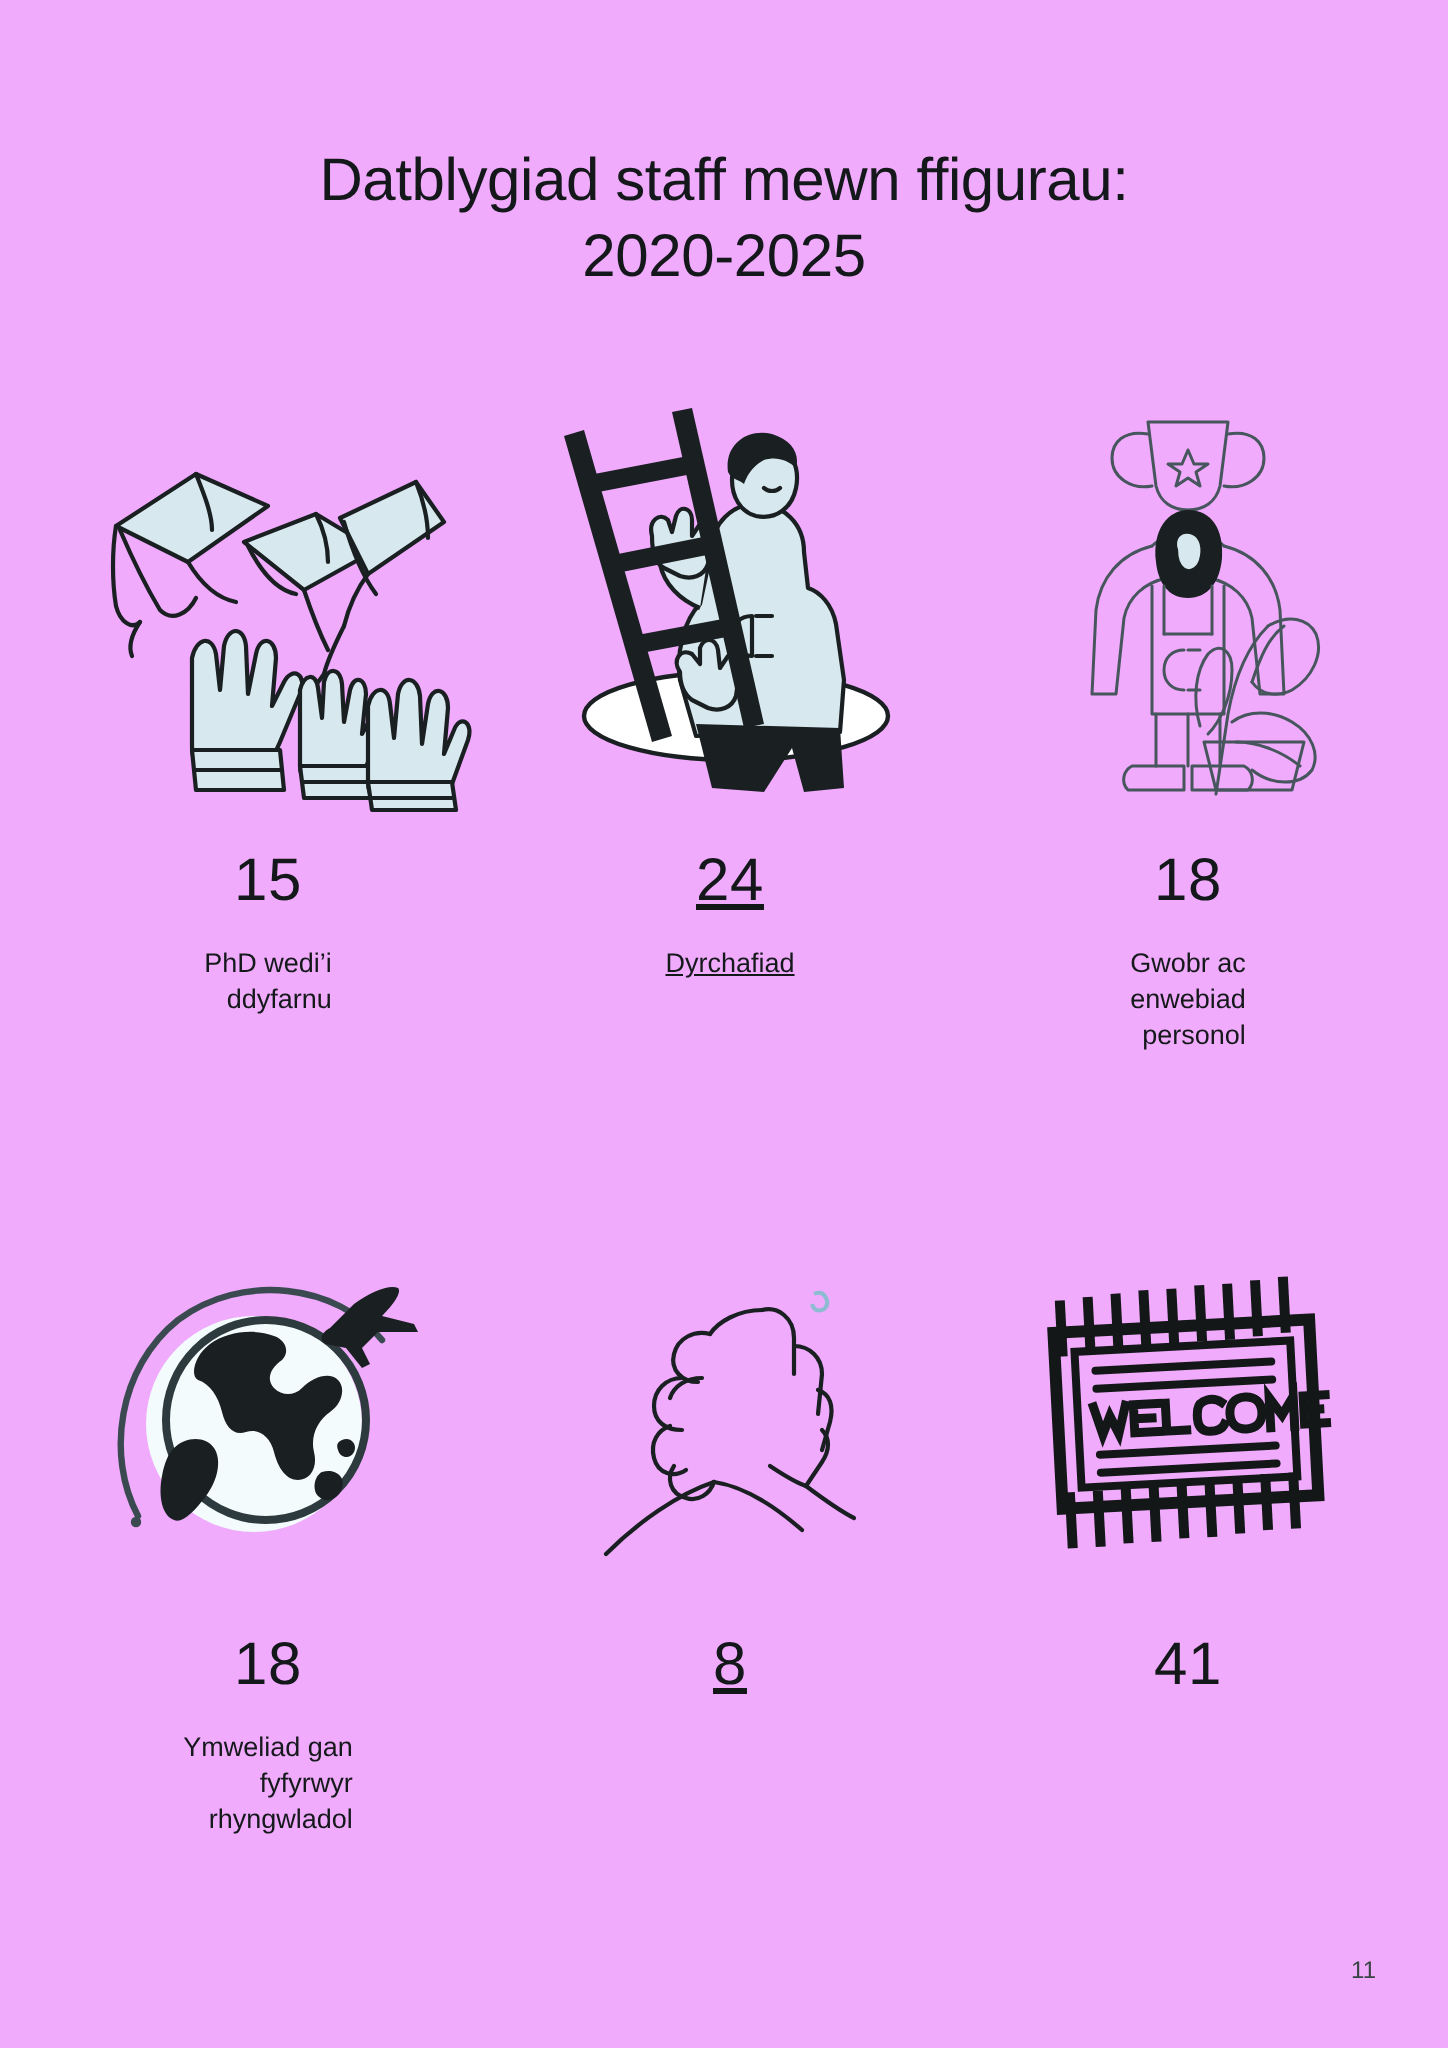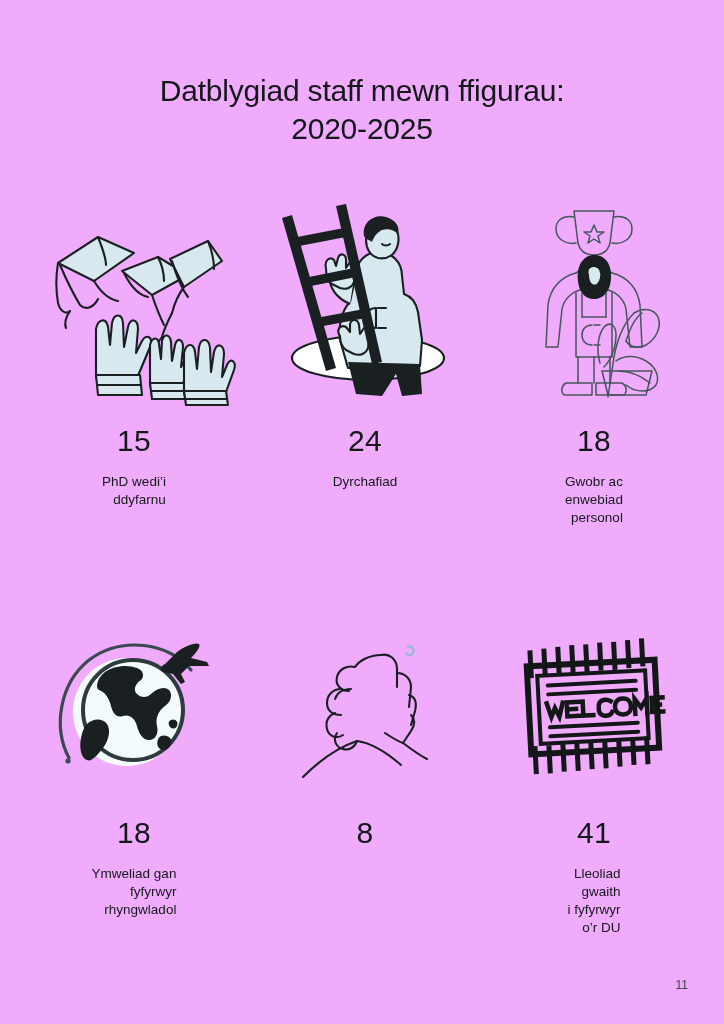--- a/index.html
+++ b/index.html
@@ -50,21 +50,21 @@
   .row-2 { top: 615px; }
 
   .cell {
     width: 200px;
     display: flex;
     flex-direction: column;
     align-items: center;
     margin: 0 8px;
   }
   .cell-offset-1 { transform: translateX(-12px); }
-  .cell-offset-2 { transform: translateX(3px); }
+  .cell-offset-2 { transform: translateX(3px); text-decoration: underline; }
   .cell-offset-3 { transform: translateX(16px); }
 
   .icon-box {
     height: 215px;
     width: 200px;
     display: flex;
     align-items: flex-end;
     justify-content: center;
   }
   .row-2 .icon-box { height: 185px; align-items: center; }
@@ -383,21 +383,17 @@
               <path d="M104 67 C98 67 96 71 96 75 C96 80 99 83 104 83 C109 83 112 80 112 75 C112 70 109 67 104 67 Z"></path>
 
               <path d="M116 83 L116 68 L122 77 L128 68 L128 83"></path>
 
               <path d="M144 68 L133 68 L133 82 L144 82 M133 75 L141 75"></path>
             </g>
           </g>
         </svg>
       </div>
       <div class="stat-number">41</div>
-      <div class="stat-label">Lleoliad
-gwaith
-i fyfyrwyr
-o’r DU</div>
     </div>
   </div>
 
   <div class="page-number">11</div>
 </div>
 
 </body></html>

